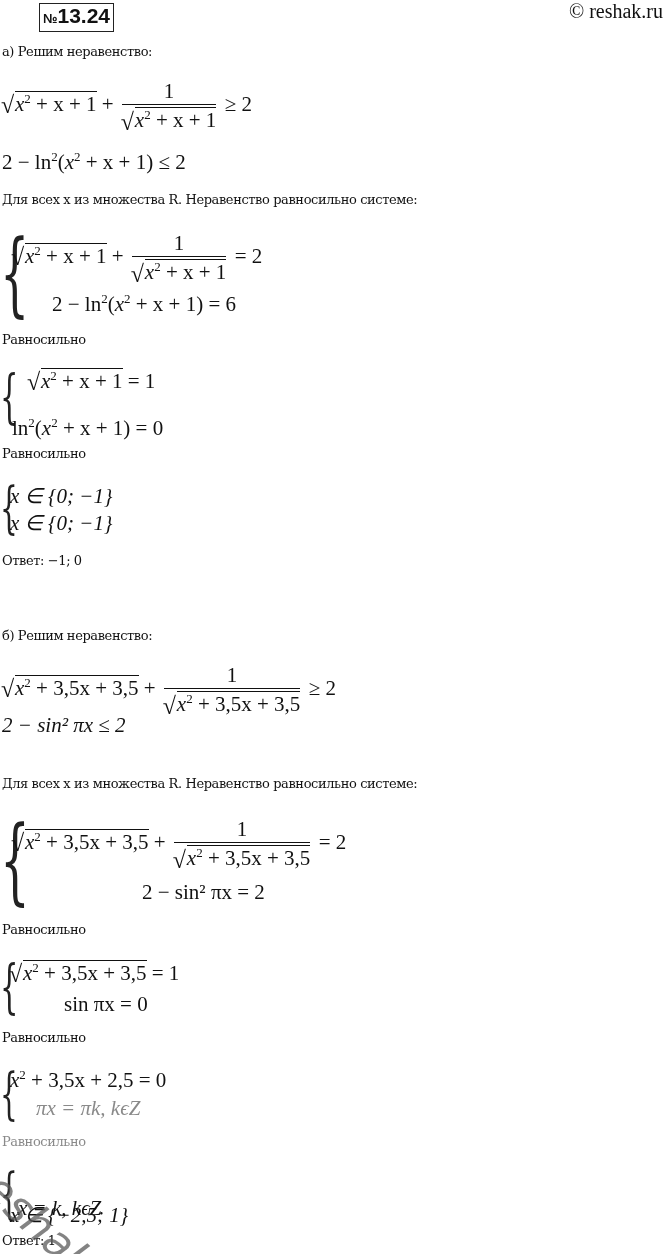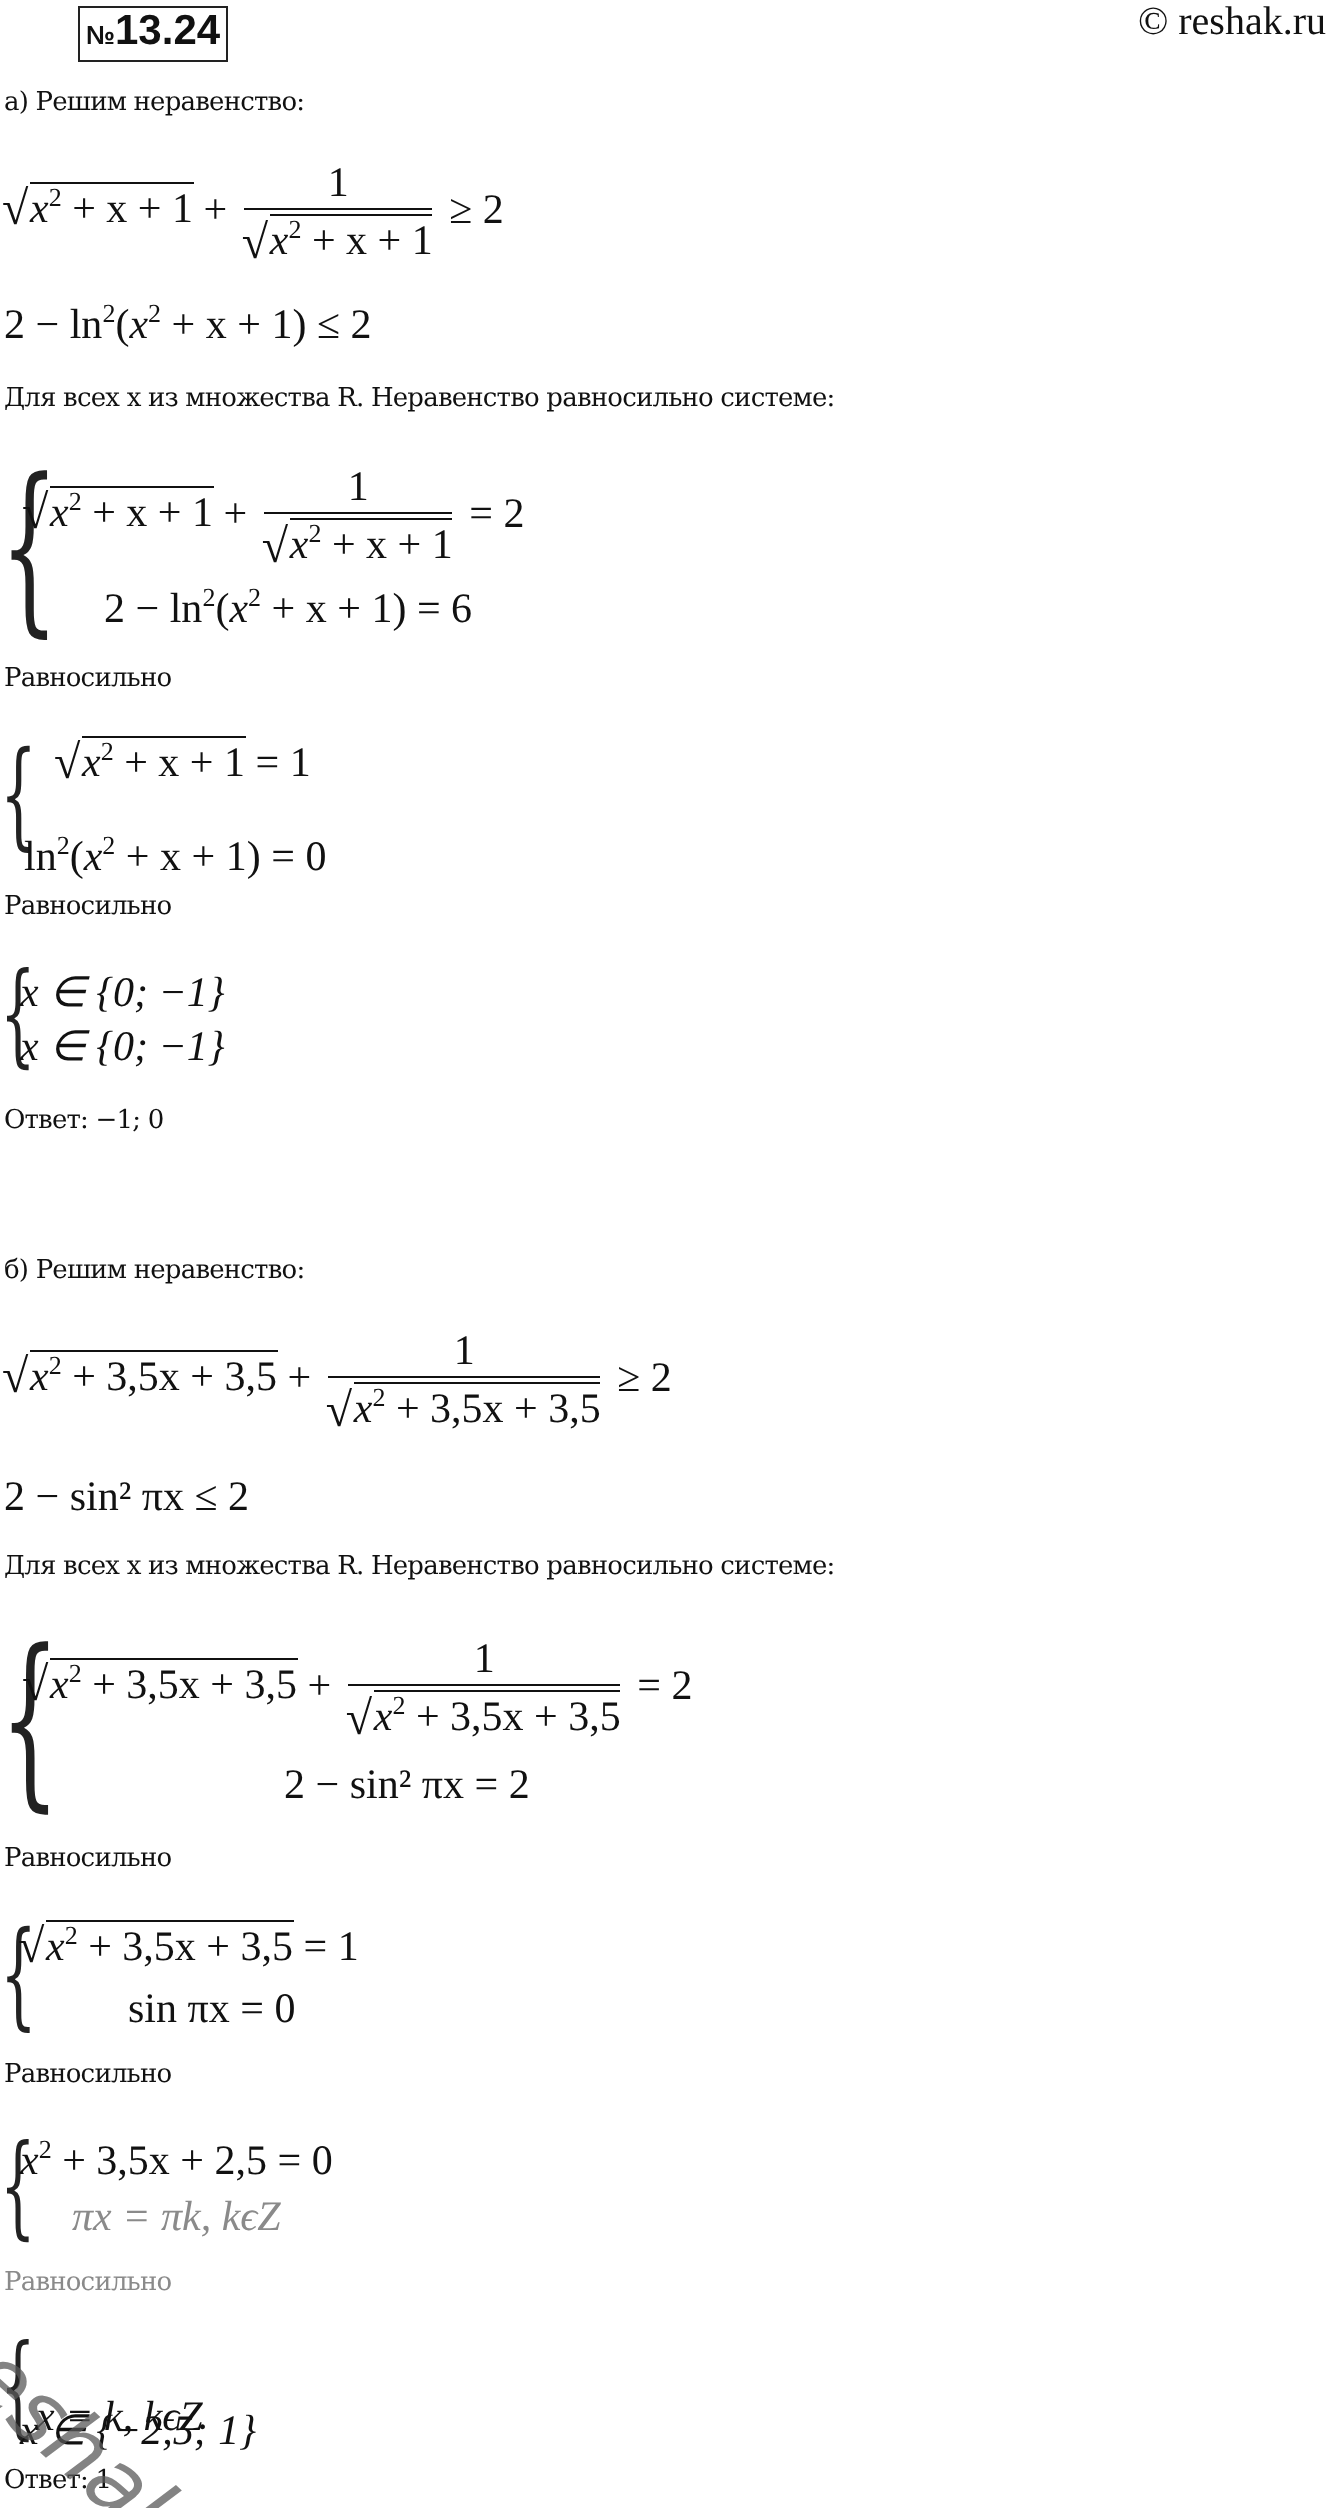--- a/index.html
+++ b/index.html
@@ -80,21 +80,21 @@
 
 <div class="abs txt" style="left:2px;top:628px;">б) Решим неравенство:</div>
 
 <div class="abs math" style="left:2px;top:664px;">
   <span class="sqrt"><span class="rad"><i>x</i><sup>2</sup> <span>+ 3,5x + 3,5</span></span></span>
   +
   <span class="frac"><span class="num">1</span><span class="den"><span class="sqrt"><span class="rad"><i>x</i><sup>2</sup> <span>+ 3,5x + 3,5</span></span></span></span></span>
   <span>≥ 2</span>
 </div>
 
-<div class="abs math" style="left:2px;top:736px;">2 − sin² πx ≤ 2</div>
+<div class="abs math" style="left:2px;top:713px;font-style:italic;">2 − sin² πx ≤ 2</div>
 
 <div class="abs txt" style="left:2px;top:776px;">Для всех  x  из множества R. Неравенство равносильно системе:</div>
 
 <div class="brace abs" style="left:0px;top:814px;font-size:94px;line-height:94px;transform:scaleX(0.5);transform-origin:left top;">{</div>
 <div class="abs math" style="left:12px;top:818px;">
   <span class="sqrt"><span class="rad"><i>x</i><sup>2</sup> <span>+ 3,5x + 3,5</span></span></span>
   +
   <span class="frac"><span class="num">1</span><span class="den"><span class="sqrt"><span class="rad"><i>x</i><sup>2</sup> <span>+ 3,5x + 3,5</span></span></span></span></span>
   <span>= 2</span>
 </div>

